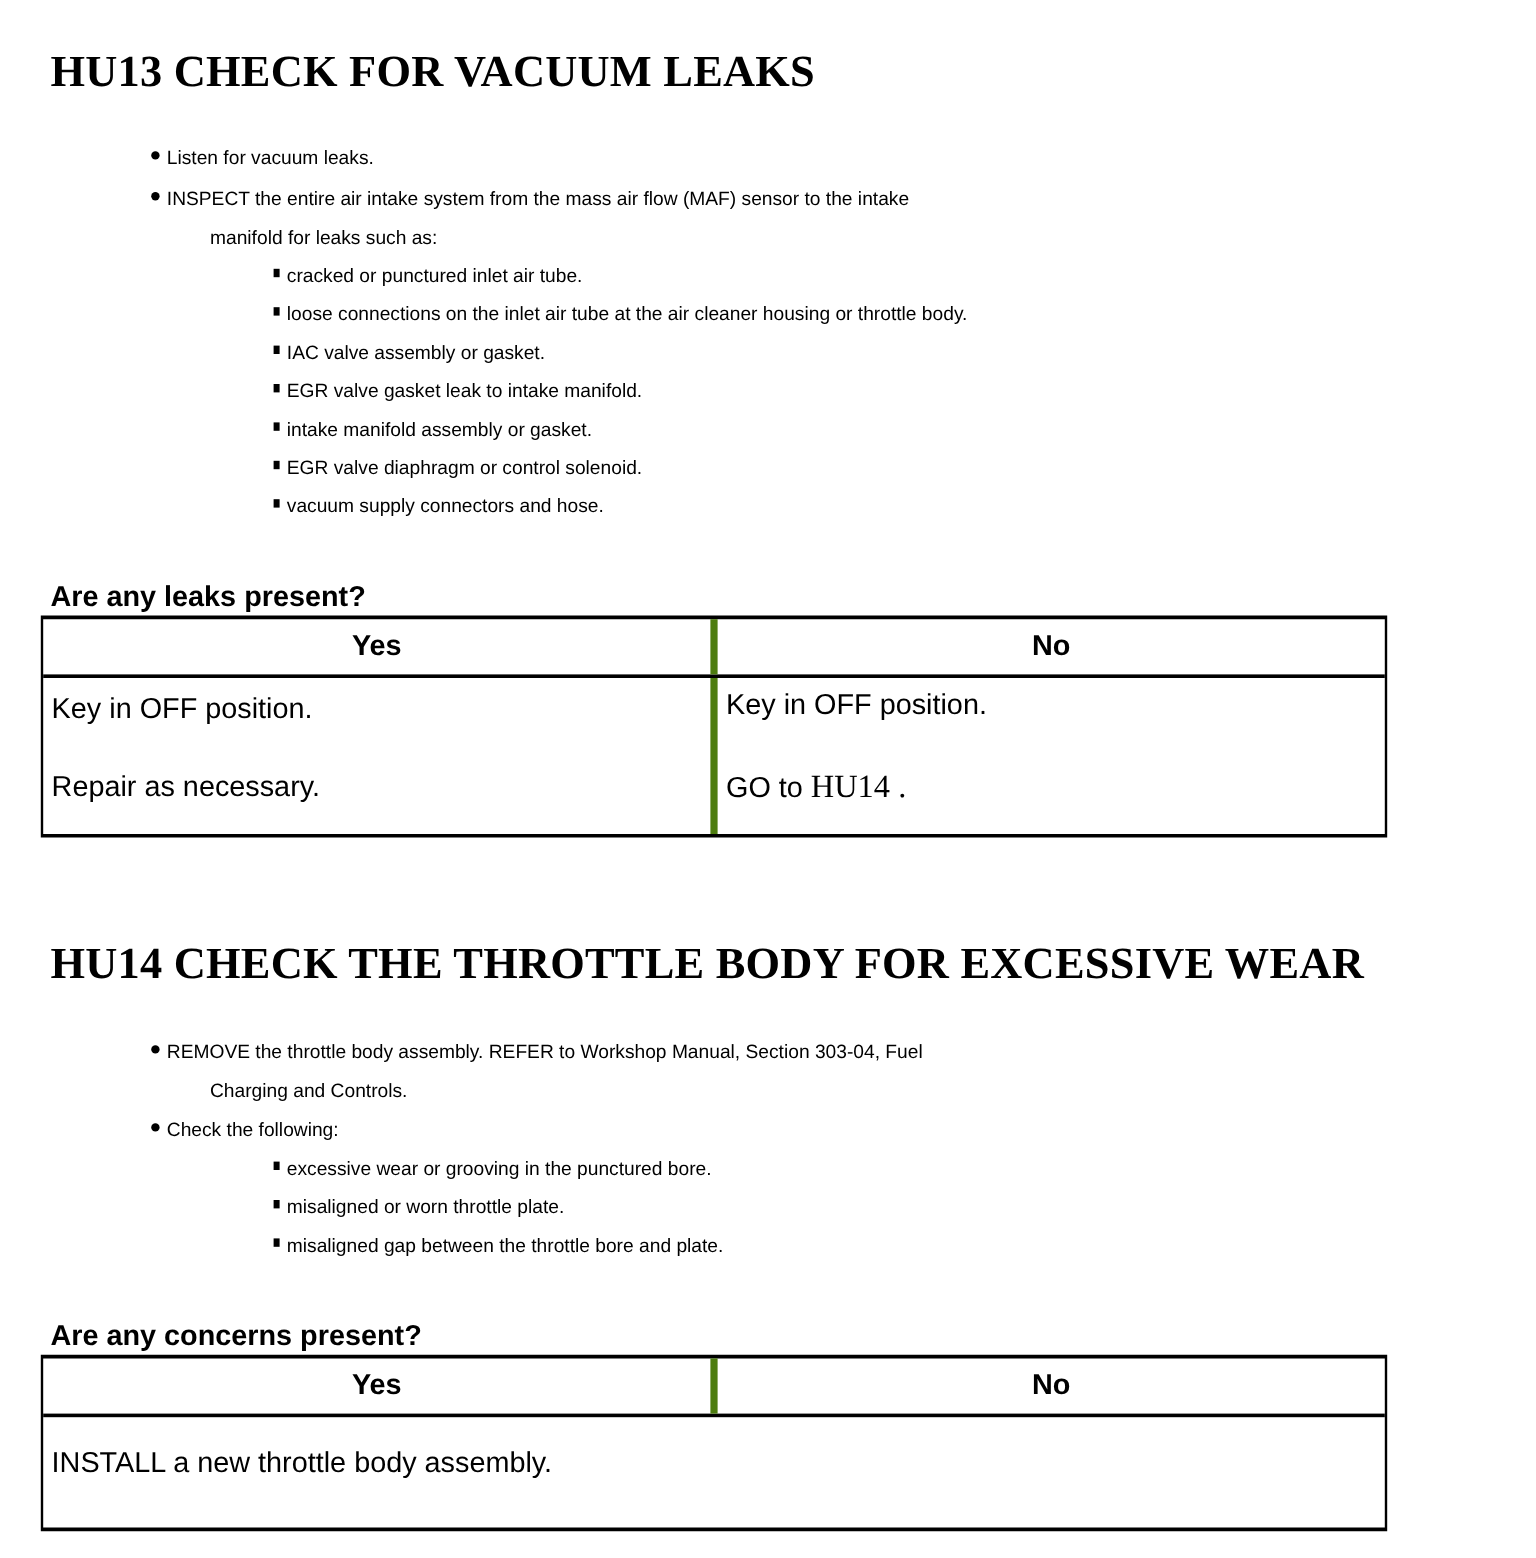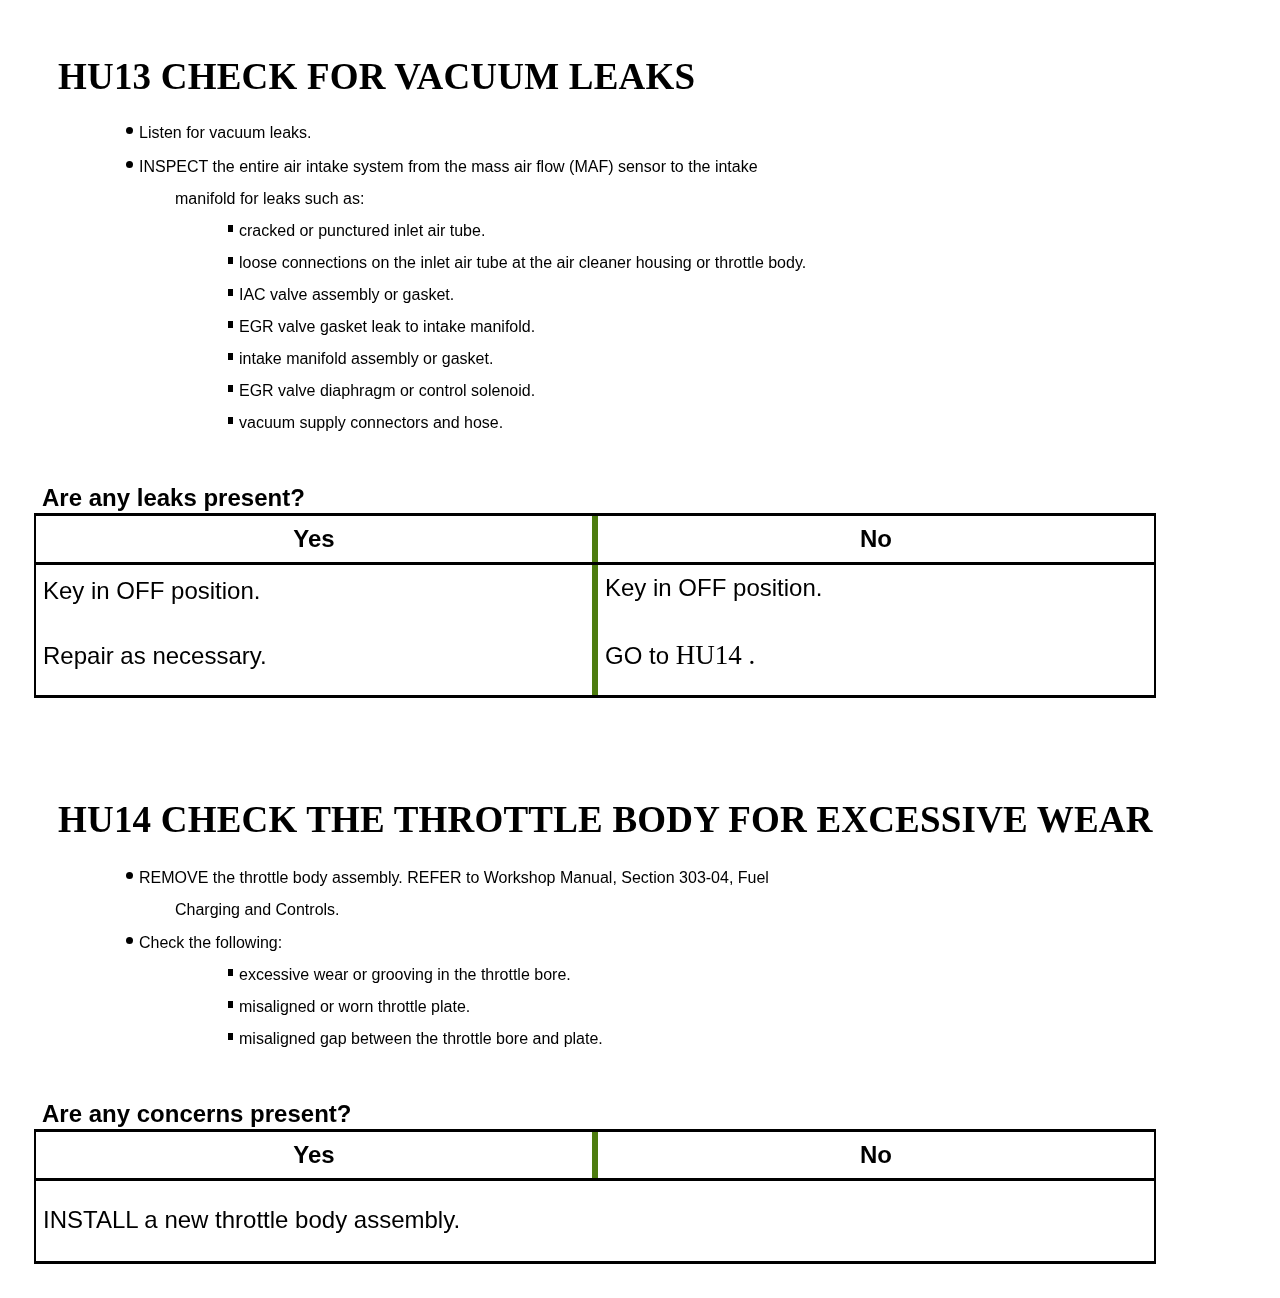--- a/index.html
+++ b/index.html
@@ -1,18 +1,18 @@
 <!DOCTYPE html>
 <html><head>
 <meta charset="utf-8">
 <style>
   html, body { margin: 0; padding: 0; background: #ffffff; }
   body { width: 1280px; height: 1298px; position: relative; color: #000; overflow: hidden;
          font-family: "Liberation Sans", sans-serif; }
-  .h { position: absolute; left: 42px; margin: 16px; font-family: "Liberation Serif", serif;
+  .h { position: absolute; left: 42px; margin: 0; font-family: "Liberation Serif", serif;
        font-weight: bold; font-size: 37px; letter-spacing: 0.2px; line-height: 1; }
   .line { position: absolute; font-size: 16px; line-height: 1; white-space: nowrap; }
   .dot { display: inline-block; width: 7px; height: 7px; border-radius: 50%; background: #000;
          margin-right: 6px; vertical-align: 4px; }
   .sq { display: inline-block; width: 5px; height: 7px; background: #000; margin-right: 6px;
         vertical-align: 4px; }
   .q { position: absolute; left: 42px; font-size: 24px; font-weight: bold; line-height: 1; }
   .tbl { position: absolute; left: 34px; width: 1118px; border-top: 3px solid #000;
          border-bottom: 3px solid #000; border-left: 2px solid #000; border-right: 2px solid #000; }
   .row { display: flex; }
@@ -58,29 +58,29 @@
     </div>
   </div>
 </div>
 
 <h1 class="h" style="top:785px">HU14 CHECK THE THROTTLE BODY FOR EXCESSIVE WEAR</h1>
 
 <div class="line" style="left:126px;top:870px"><span class="dot"></span><span>REMOVE the throttle body assembly. REFER to Workshop Manual, Section 303-04, Fuel</span></div>
 <div class="line" style="left:175px;top:902px">Charging and Controls.</div>
 <div class="line" style="left:126px;top:935px"><span class="dot"></span><span>Check the following:</span></div>
 
-<div class="line" style="left:228px;top:967px"><span class="sq"></span><span>excessive wear or grooving in the throttle bore.</span></div>
+<div class="line" style="left:228px;top:967px"><span class="sq"></span><span>excessive wear or grooving in the punctured bore.</span></div>
 <div class="line" style="left:228px;top:999px"><span class="sq"></span><span>misaligned or worn throttle plate.</span></div>
 <div class="line" style="left:228px;top:1031px"><span class="sq"></span><span>misaligned gap between the throttle bore and plate.</span></div>
 
 <div class="q" style="top:1102px">Are any concerns present?</div>
 
 <div class="tbl" style="top:1129px">
   <div class="row hdr">
     <div class="cell">Yes</div>
     <div class="cell">No</div>
   </div>
-  <div class="row" style="height:80px">
+  <div class="row" style="height:92px">
     <div class="cell">
       <span class="txt" style="top:27px">INSTALL a new throttle body assembly.</span>
     </div>
   </div>
 </div>
 
 </body></html>

